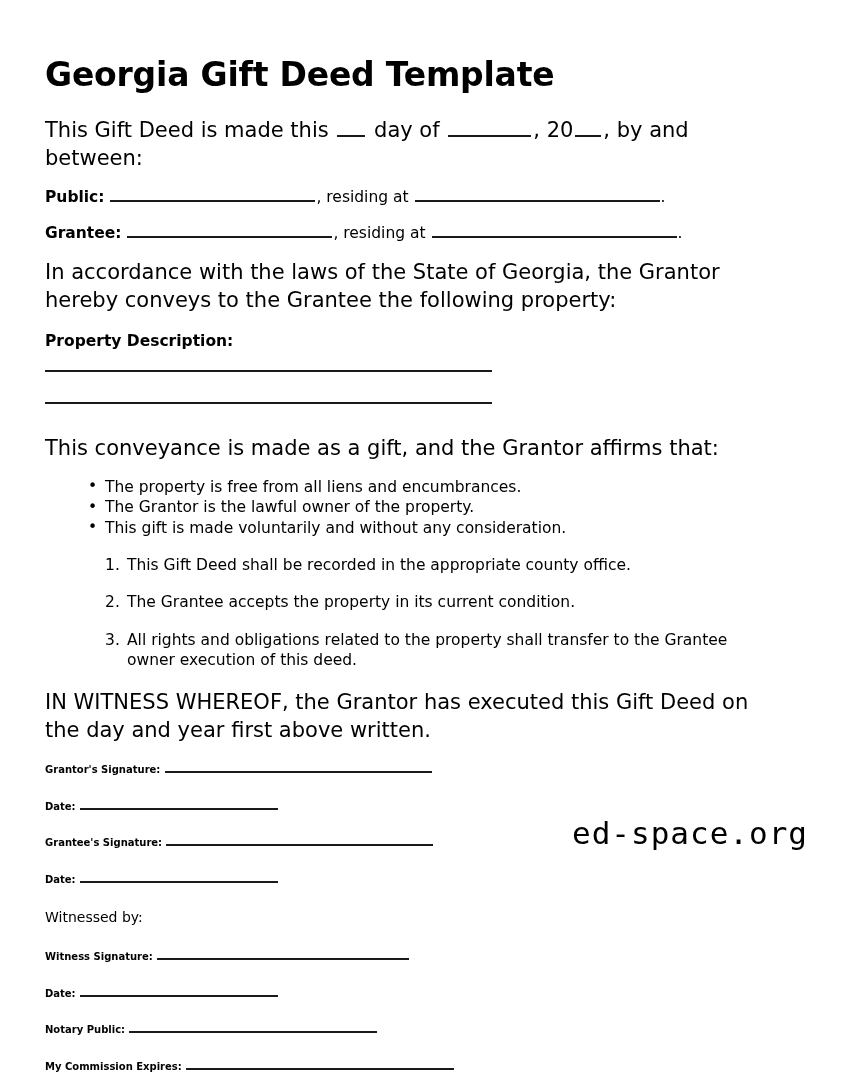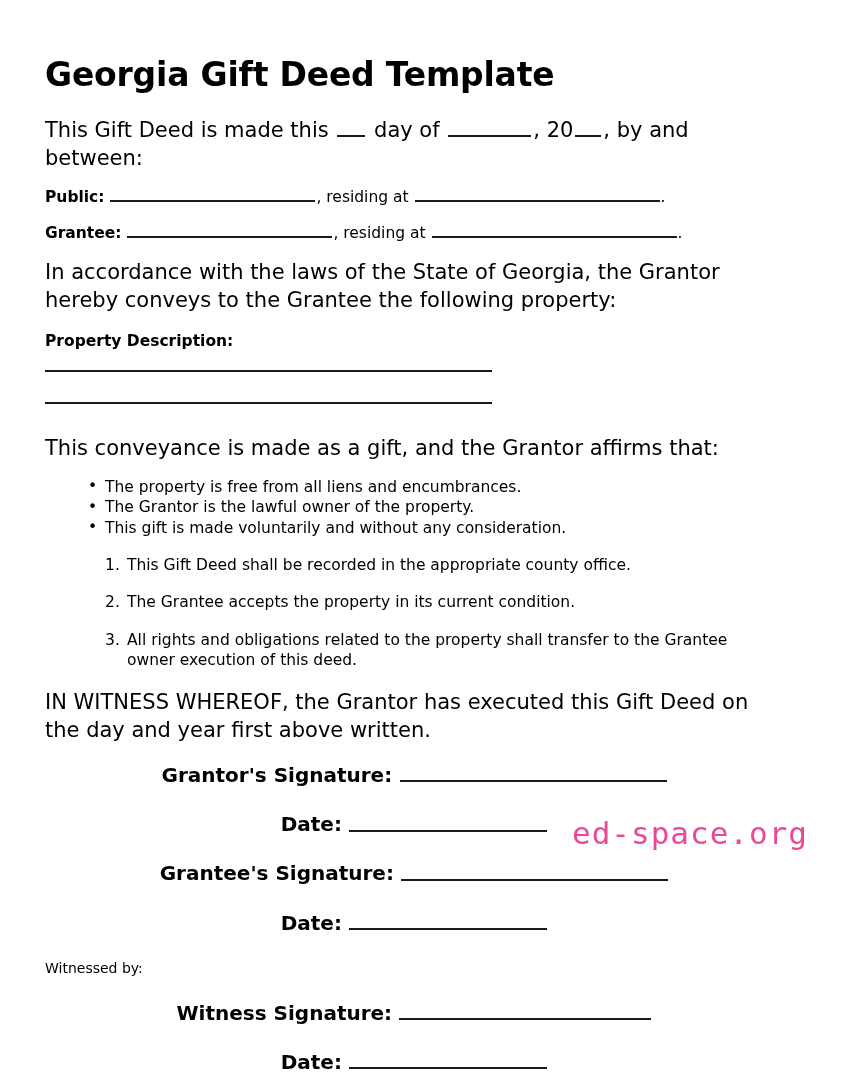--- a/index.html
+++ b/index.html
@@ -124,41 +124,40 @@
   ol.terms li::before {
     content: counter(term) ".";
     position: absolute;
     left: 0;
     top: 0;
     font-size: 15.5px;
   }
 
   .sig-block { margin-top: 18px; }
   .sig-row {
-    font-size: 20px;
+    font-size: 10px;
     line-height: 1.34;
     margin: 0 0 22px 0;
-    text-align: center;
   }
   .sig-row .field-label { font-weight: bold; }
   .plain-row {
     font-size: 14px;
     line-height: 1.34;
     margin: 0 0 22px 0;
     font-weight: normal;
   }
 
   .watermark {
     position: absolute;
     right: 36px;
     bottom: 17px;
     font-family: "DejaVu Sans Mono", "Liberation Mono", monospace;
     font-size: 31px;
     letter-spacing: 1px;
-    color: #ec4899;
+    color: #000000;
     white-space: nowrap;
   }
 </style>
 </head>
 <body>
 
 <div class="page">
 
   <h1 class="doc-title">Georgia Gift Deed Template</h1>
 

